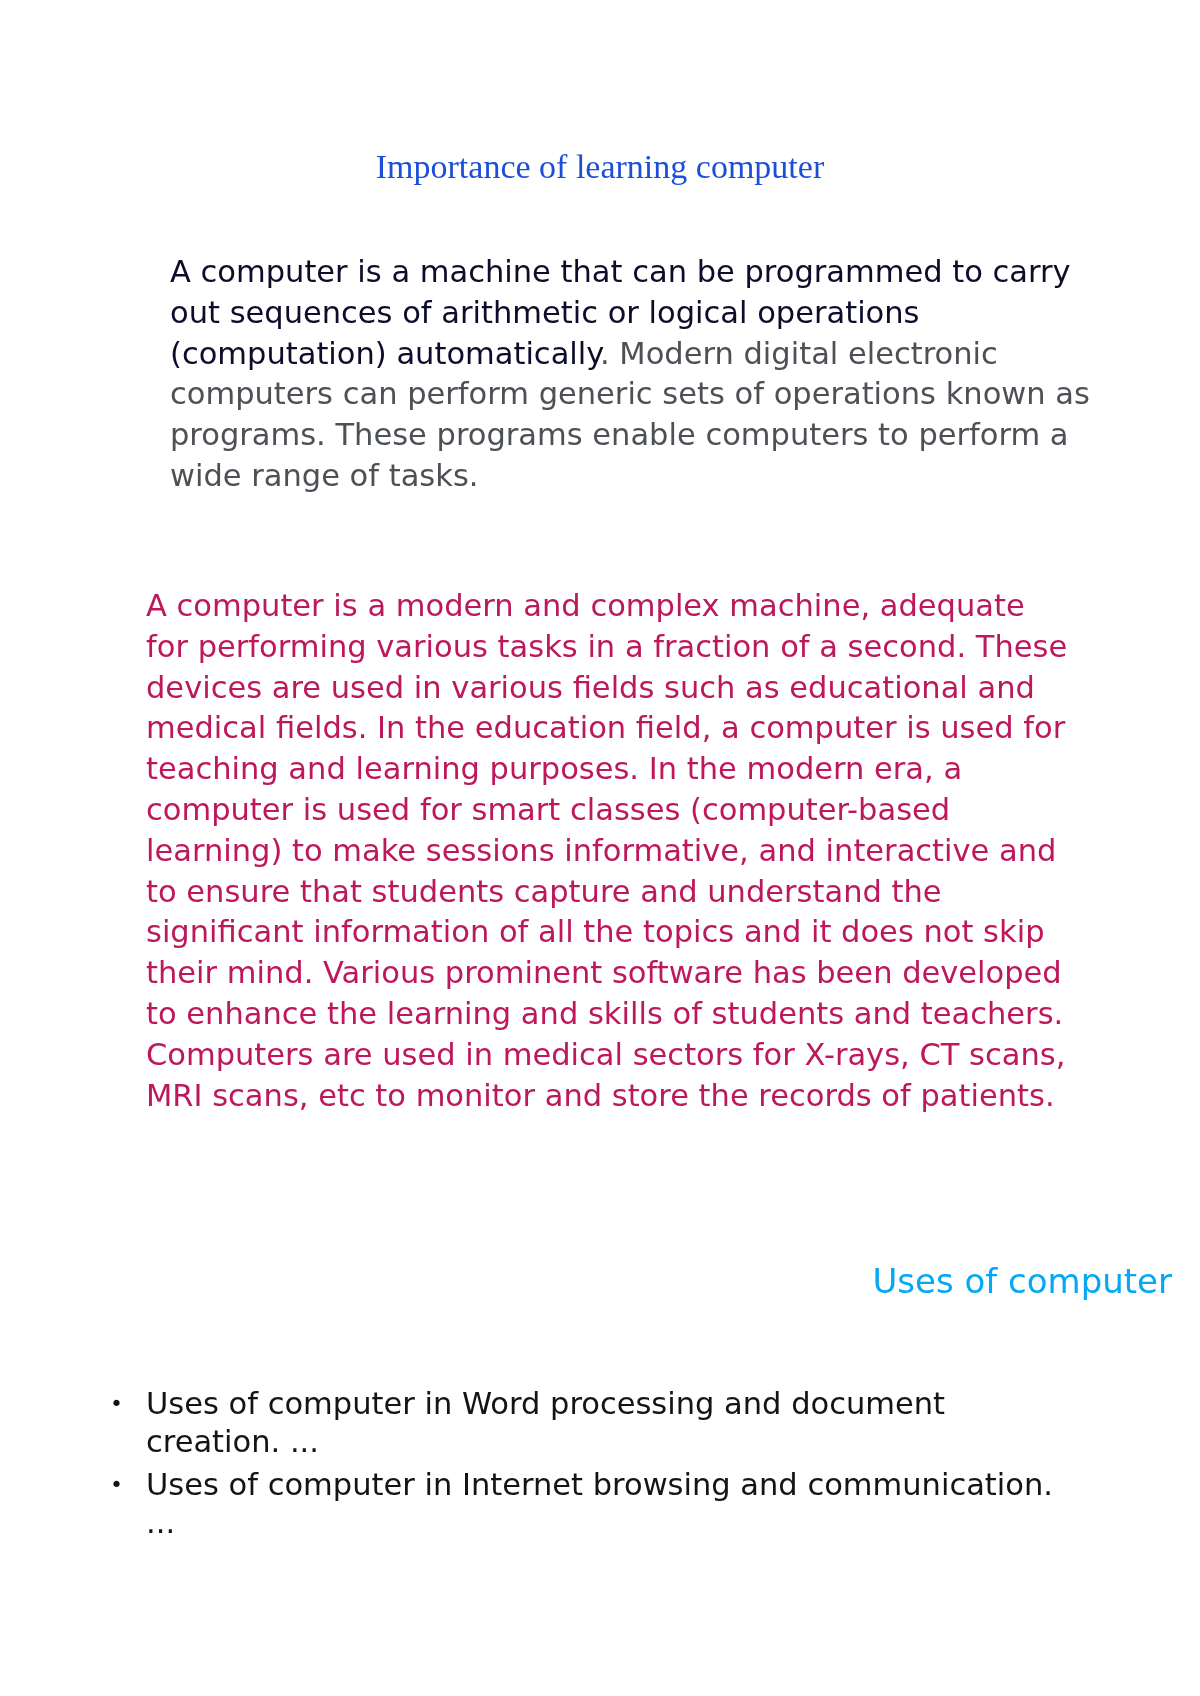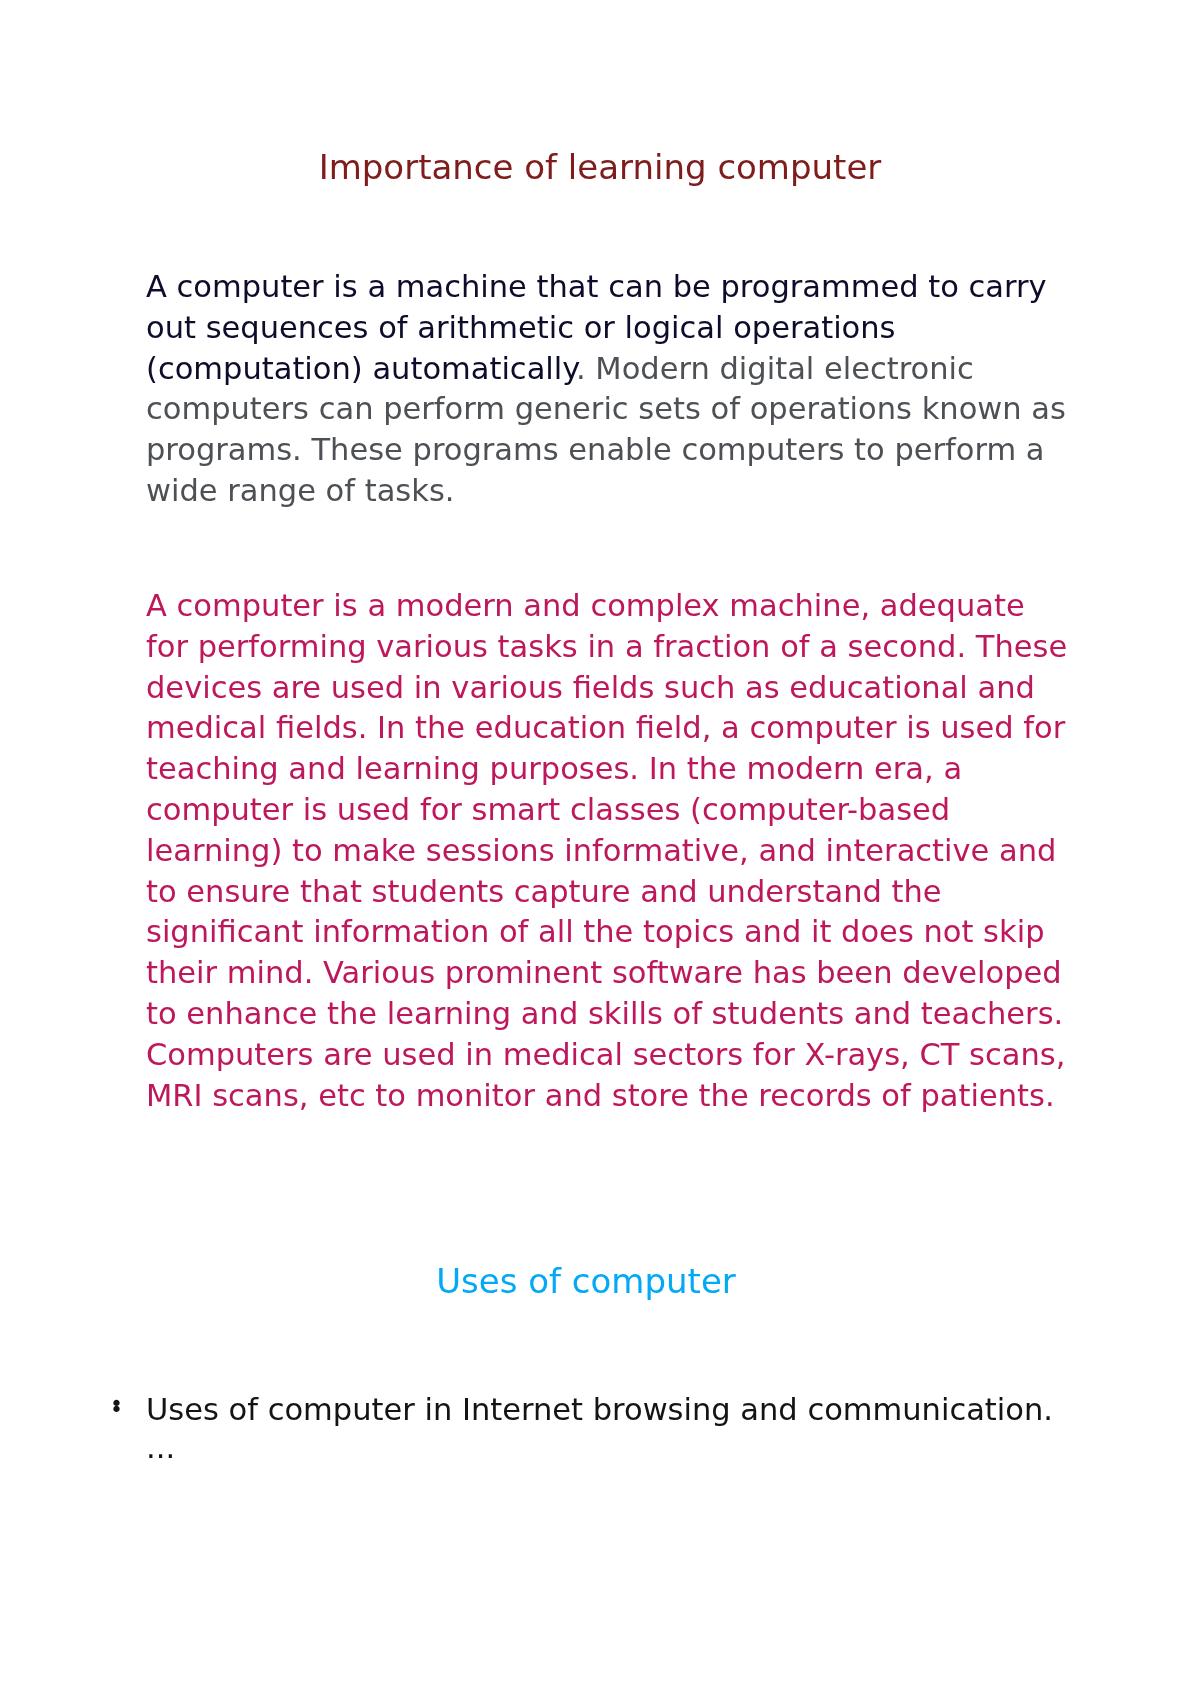--- a/index.html
+++ b/index.html
@@ -1,27 +1,27 @@
 <!DOCTYPE html>
 <html><head>
 <meta charset="utf-8">
 <style>
   html, body { margin: 0; padding: 0; background: #ffffff; }
   body { width: 1200px; height: 1696px; position: relative; overflow: hidden;
          font-family: "DejaVu Sans", sans-serif; }
   .page { position: absolute; left: 0; top: 0; width: 1200px; height: 1696px; background: #fff; }
   .title { position: absolute; left: 0; width: 1200px; top: 146px; text-align: center;
-           font-size: 34px; color: #7f1d1d; line-height: 42px; }
+           font-size: 34px; color: #1d4ed8; line-height: 42px; font-family: Liberation Serif, serif; }
   .para { position: absolute; left: 146px; width: 930px; font-size: 30.5px; line-height: 40.8px;
           color: #141414; margin: 0; }
-  .p1 { top: 267px; }
+  .p1 { top: 252px; margin-left: 24px; }
   .p1 .dark { color: #0d0d2b; }
   .p1 .grey { color: #4d5156; }
   .p2 { top: 586px; color: #be185d; }
-  .subtitle { position: absolute; left: 0; width: 1172px; top: 1260px; text-align: center;
+  .subtitle { position: absolute; left: 0; width: 1172px; top: 1260px; text-align: right;
               font-size: 34px; color: #03a9f4; line-height: 42px; }
   .list { position: absolute; left: 146px; top: 1385px; width: 930px; margin: 0; padding: 0;
           list-style: none; font-size: 30.5px; line-height: 37.5px; color: #141414; }
   .list li { position: relative; margin-bottom: 6px; }
   .bullet { position: absolute; left: -36px; top: 0; font-size: 22px; }
 </style>
 </head>
 <body>
 
 <div class="page">
@@ -29,19 +29,20 @@
 
   <p class="para p1"><span class="dark">A computer is a machine that can be programmed to carry out sequences of arithmetic or logical operations (computation) automatically</span><span class="grey">. Modern digital electronic computers can perform generic sets of operations known as programs. These programs enable computers to perform a wide range of tasks.</span></p>
 
   <p class="para p2">A computer is a modern and complex machine, adequate for performing various tasks in a fraction of a second. These devices are used in various fields such as educational and medical fields. In the education field, a computer is used for teaching and learning purposes. In the modern era, a computer is used for smart classes (computer-based learning) to make sessions informative, and interactive and to ensure that students capture and understand the significant information of all the topics and it does not skip their mind. Various prominent software has been developed to enhance the learning and skills of students and teachers. Computers are used in medical sectors for X-rays, CT scans, MRI scans, etc to monitor and store the records of patients.</p>
 
   <div class="subtitle">Uses of computer</div>
 
   <ul class="list">
     <li>
       <span class="bullet">•</span>
+      <span>Uses of computer in Word processing and document creation. ...</span>
     </li>
     <li>
       <span class="bullet">•</span>
       <span>Uses of computer in Internet browsing and communication. ...</span>
     </li>
   </ul>
 </div>
 
 </body></html>

